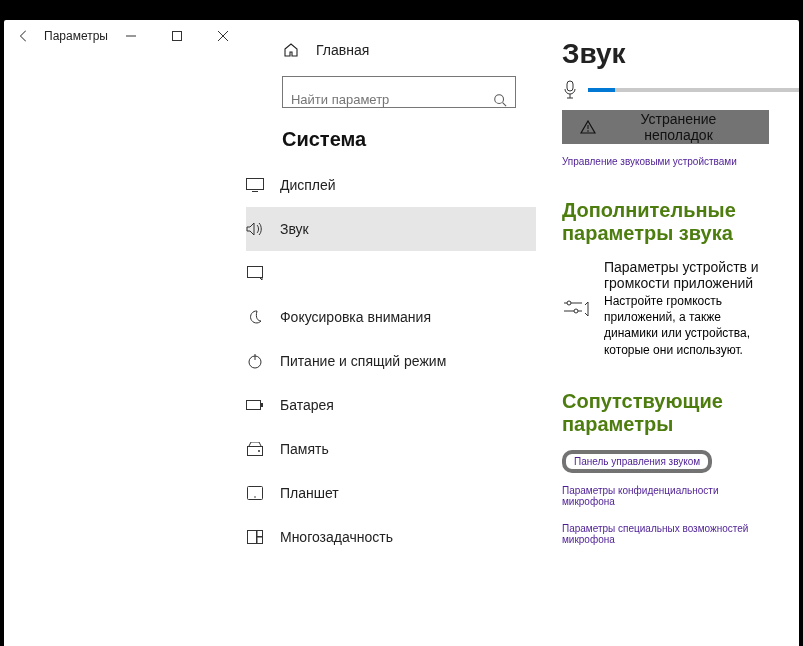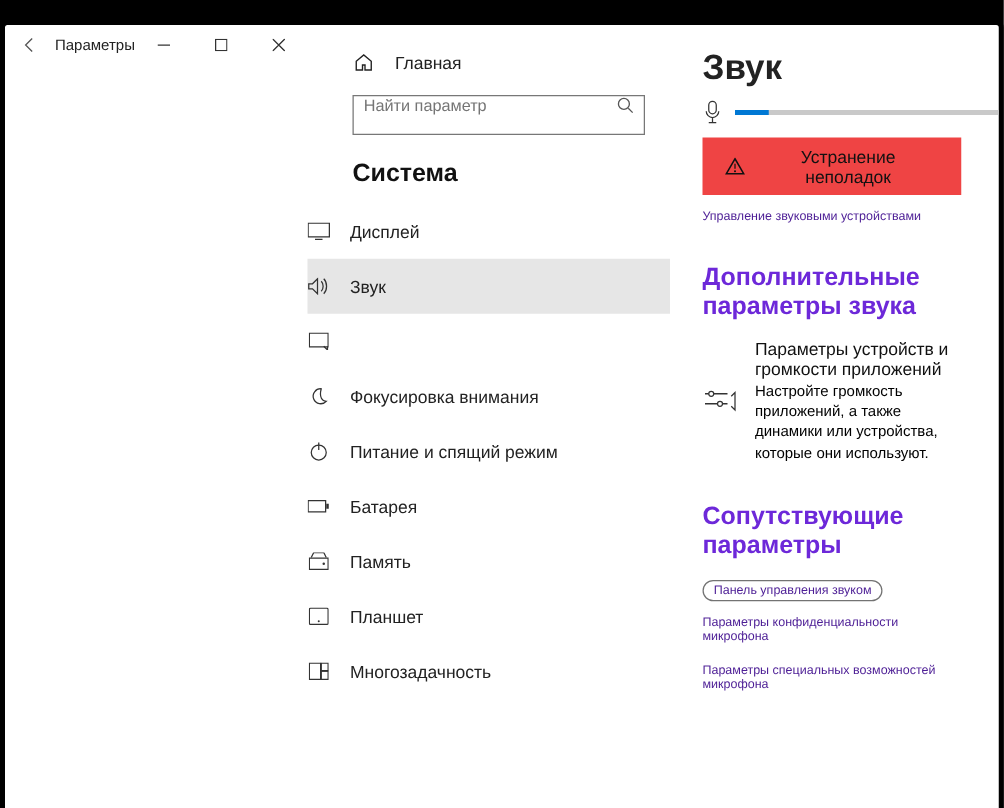--- a/index.html
+++ b/index.html
@@ -16,44 +16,44 @@
   .titlebar .back { width:24px; height:24px; display:flex; align-items:center; justify-content:center; margin-right:8px; color:#555;}
   .titlebar .title { flex: 0 0 auto; }
   .titlebar .spacer { flex: 1; }
   .winbtn { width: 46px; height: 32px; display:flex; align-items:center; justify-content:center; color:#333;}
   .winbtn svg { width:10px; height:10px; }
   .body { flex:1; display:flex; overflow:hidden;}
   .sidebar { width: 290px; padding: 18px 0 0 0; border-right: none; overflow:hidden;}
   .sidebar-inner{ padding-left: 36px; padding-right:20px;}
   .home-row { display:flex; align-items:center; gap:16px; font-size:14px; color:#222; margin-bottom:14px; padding:4px 0;}
   .home-row .hicon{ width:18px; display:flex; justify-content:center;}
-  .searchbox { display:flex; align-items:flex-start; border:1px solid #777; height:32px; padding:0 8px; margin-bottom:20px; background:#fff;}
+  .searchbox { display:flex; align-items:flex-end; border:1px solid #777; height:32px; padding:0 8px; margin-bottom:20px; background:#fff;}
   .searchbox input { flex:1; border:none; outline:none; font-size:13px; color:#666; background:transparent;}
   .searchbox .sicon{ color:#555;}
   .section-label{ font-weight:600; font-size:20px; margin-bottom:12px; color:#111;}
   .navlist{ list-style:none; margin-left:-24px;}
   .navitem{ display:flex; align-items:center; gap:16px; height:44px; padding-left:24px; font-size:14px; color:#222; position:relative;}
   .navitem.active{ background:#e6e6e6;}
   .navitem.active::before{ content:""; position:absolute; left:0; top:8px; bottom:8px; width:4px; background:#0078d4;}
   .navitem .nicon{ width:18px; display:flex; justify-content:center; color:#333;}
   .content{ flex:1; padding: 18px 30px 0 26px; overflow:hidden; font-size:14px; color:#222;}
   .content h1{ font-size:28px; font-weight:600; margin-bottom:10px;}
   .mic-row{ display:flex; align-items:center; gap:10px; margin-bottom:10px;}
   .mic-row .micon{ color:#333;}
   .mic-bar{ flex:0 0 340px; height:4px; background:#c9c9c9; position:relative;}
   .mic-bar .fill{ position:absolute; left:0; top:0; bottom:0; width:8%; background:#0078d4;}
-  .trouble-btn{ display:inline-flex; align-items:center; gap:10px; background:#ef4444; border:none; height:46px; padding:0 18px; font-size:14px; color:#111; margin-bottom:12px;}
+  .trouble-btn{ display:inline-flex; align-items:center; gap:10px; background:#737373; border:none; height:34px; padding:0 18px; font-size:14px; color:#111; margin-bottom:12px;}
   .link{ color:#4c1d95; font-size:10px; display:block; margin-bottom:8px; text-decoration:none;}
-  .subhead{ font-size:20px; font-weight:600; margin-top:32px; margin-bottom:14px; color:#6d28d9;}
+  .subhead{ font-size:20px; font-weight:600; margin-top:32px; margin-bottom:14px; color:#4d7c0f;}
   .pref-row{ display:flex; gap:14px; align-items:center;}
   .pref-row .picon{ width:30px; padding-top:2px; color:#333;}
   .pref-row .ptitle{ font-size:14px; color:#111; margin-bottom:2px;}
   .pref-row .pdesc{ font-size:12px; color:#000000; line-height:1.35; max-width:340px;}
   .related-links .link{ margin-bottom:16px;}
-  .callout{ display:inline-block; border:1px solid #737373; border-radius:10px; padding:2px 8px; margin-bottom:12px;}
+  .callout{ display:inline-block; border:4px solid #737373; border-radius:10px; padding:2px 8px; margin-bottom:12px;}
   .callout .link{ margin:0;}
   svg{ display:block;}
 </style>
 </head>
 <body>
 
 <div class="window">
 
   <div class="titlebar">
     <div class="back">

